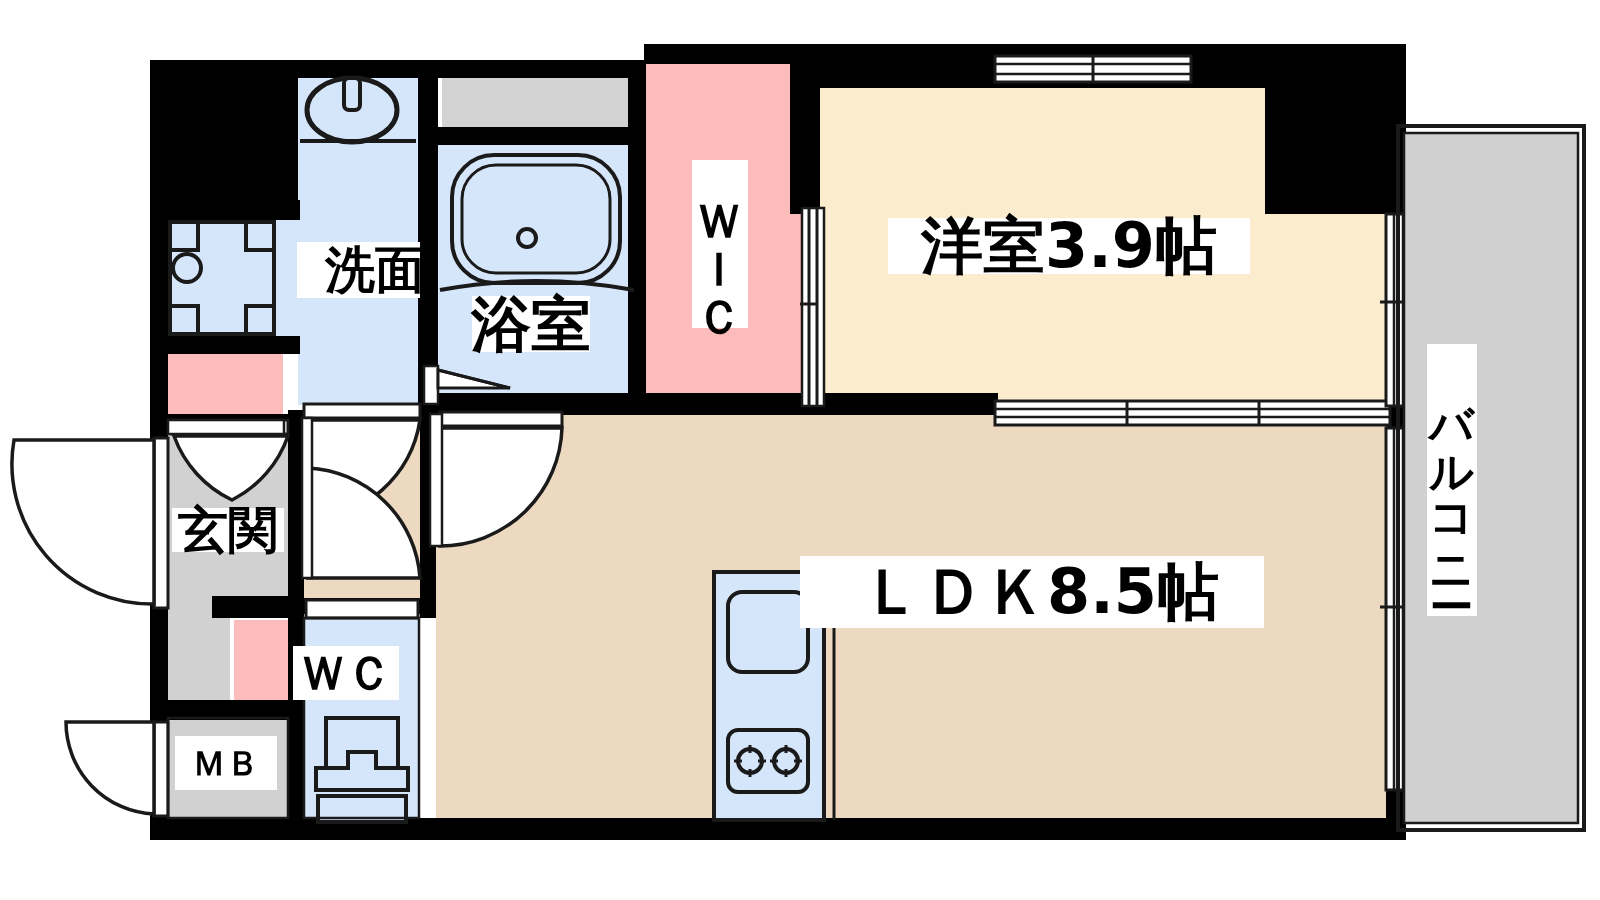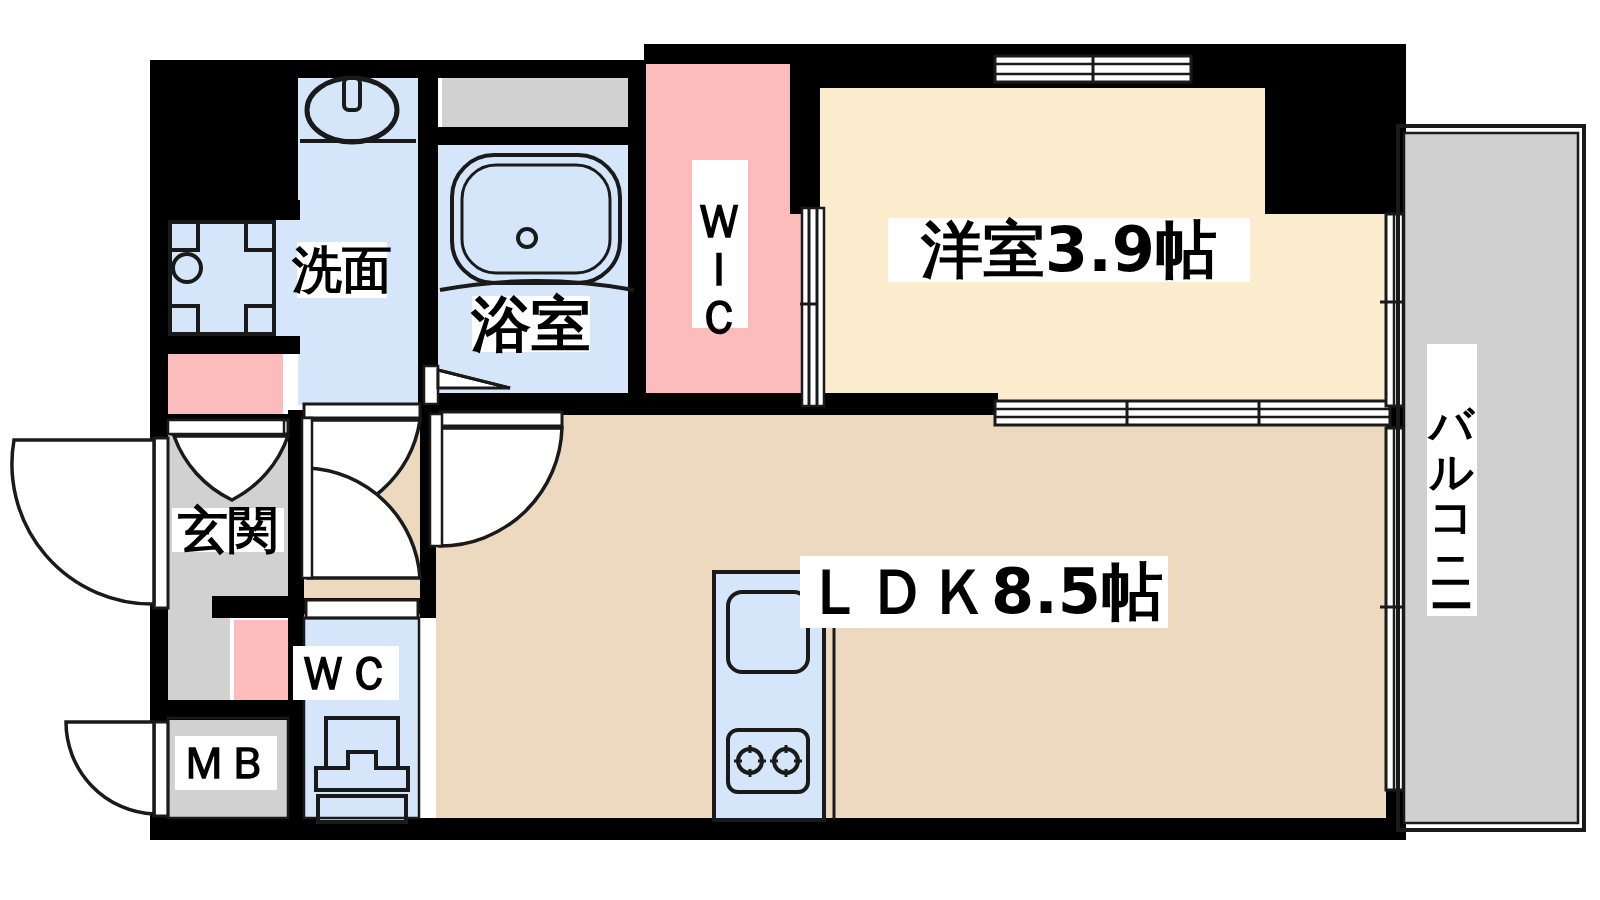--- a/index.html
+++ b/index.html
@@ -243,31 +243,31 @@
     <rect x="1404" y="133" width="174" height="690" fill="#d0d0d0" stroke="#1a1a1a" stroke-width="2.5"></rect>
   </g>
 
   <g fill="none" stroke="#1a1a1a" stroke-width="2.5">
     <rect x="304" y="618" width="115" height="200"></rect>
     <rect x="168" y="718" width="120" height="100"></rect>
   </g>
 
 </svg>
 
-<div class="lbl" style="left:888px;top:218px;width:362px;height:64px;font-size:62px;">洋室3.9帖</div>
-
-<div class="lbl" style="left:800px;top:556px;width:368px;height:72px;font-size:62px;">ＬＤＫ8.5帖</div>
+<div class="lbl" style="left:888px;top:218px;width:362px;height:56px;font-size:62px;">洋室3.9帖</div>
+
+<div class="lbl" style="left:800px;top:556px;width:448px;height:72px;font-size:62px;padding-left:16px;">ＬＤＫ8.5帖</div>
 
 <div class="lbl vert" style="left:692px;top:160px;width:56px;height:168px;font-size:46px;">ＷＩＣ</div>
 
-<div class="lbl" style="left:297px;top:242px;width:90px;height:56px;font-size:50px;">洗面</div>
+<div class="lbl" style="left:297px;top:242px;width:90px;height:56px;font-size:50px;padding-left:33px;">洗面</div>
 
 <div class="lbl" style="left:472px;top:296px;width:118px;height:56px;font-size:60px;">浴室</div>
 
 <div class="lbl" style="left:293px;top:646px;width:106px;height:54px;font-size:46px;">ＷＣ</div>
 
 <div class="lbl" style="left:172px;top:508px;width:112px;height:44px;font-size:50px;">玄関</div>
 
-<div class="lbl" style="left:175px;top:736px;width:102px;height:54px;font-size:44px;">ＭＢ</div>
+<div class="lbl" style="left:175px;top:736px;width:102px;height:54px;font-size:34px;">ＭＢ</div>
 
 <div class="lbl vert" style="left:1427px;top:344px;width:50px;height:272px;font-size:44px;">バルコニー</div>
 
 </div>
 
 </body></html>

